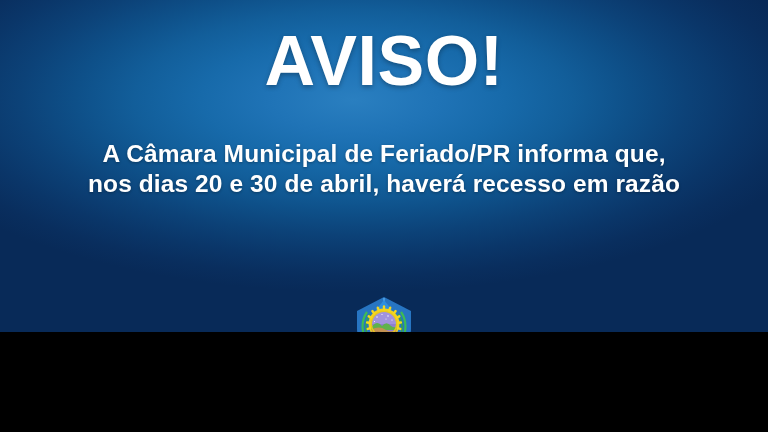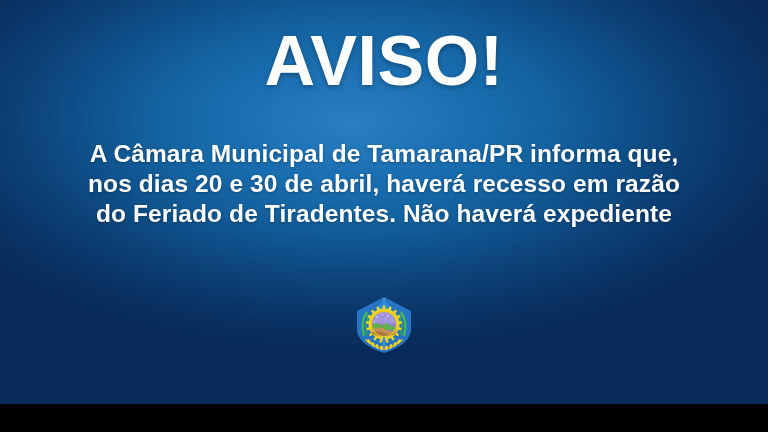--- a/index.html
+++ b/index.html
@@ -4,21 +4,21 @@
 <style>
   html, body {
     margin: 0;
     padding: 0;
     background: #000;
   }
 
   #slide {
     position: relative;
     width: 768px;
-    height: 404px;
+    height: 332px;
     overflow: hidden;
     font-family: "Liberation Sans", sans-serif;
     
     background-color: #0b3270;
     background-image:
       radial-gradient(ellipse 62% 58% at 46% 30%,
         #2a7fc0 0%,
         #1f73b6 18%,
         #176aaa 32%,
         #125e9a 46%,
@@ -100,23 +100,22 @@
 </head>
 <body>
 
 <div id="slide">
 
   <div class="headline-wrap">
     <div class="headline">AVISO!</div>
   </div>
 
   <div class="body-wrap">
-    <div class="body-line">A Câmara Municipal de Tamarana/PR informa que,</div>
+    <div class="body-line">A Câmara Municipal de Feriado/PR informa que,</div>
     <div class="body-line">nos dias 20 e 30 de abril, haverá recesso em razão</div>
-    <div class="body-line">do Feriado de Tiradentes. Não haverá expediente</div>
   </div>
 
   <div class="emblem-wrap">
     <svg class="emblem" viewBox="0 0 62 58">
 
       <path d="M31 1 L58 15 L58 33 Q58 48 31 57 Q4 48 4 33 L4 15 Z" fill="#2a7ccb" opacity="0.92"></path>
       <path d="M31 2 L31 14" stroke="#4fa3e8" stroke-width="2" opacity="0.8"></path>
 
       <path d="M31 4 L39 14 L23 14 Z" fill="#2e8fe0"></path>
 

